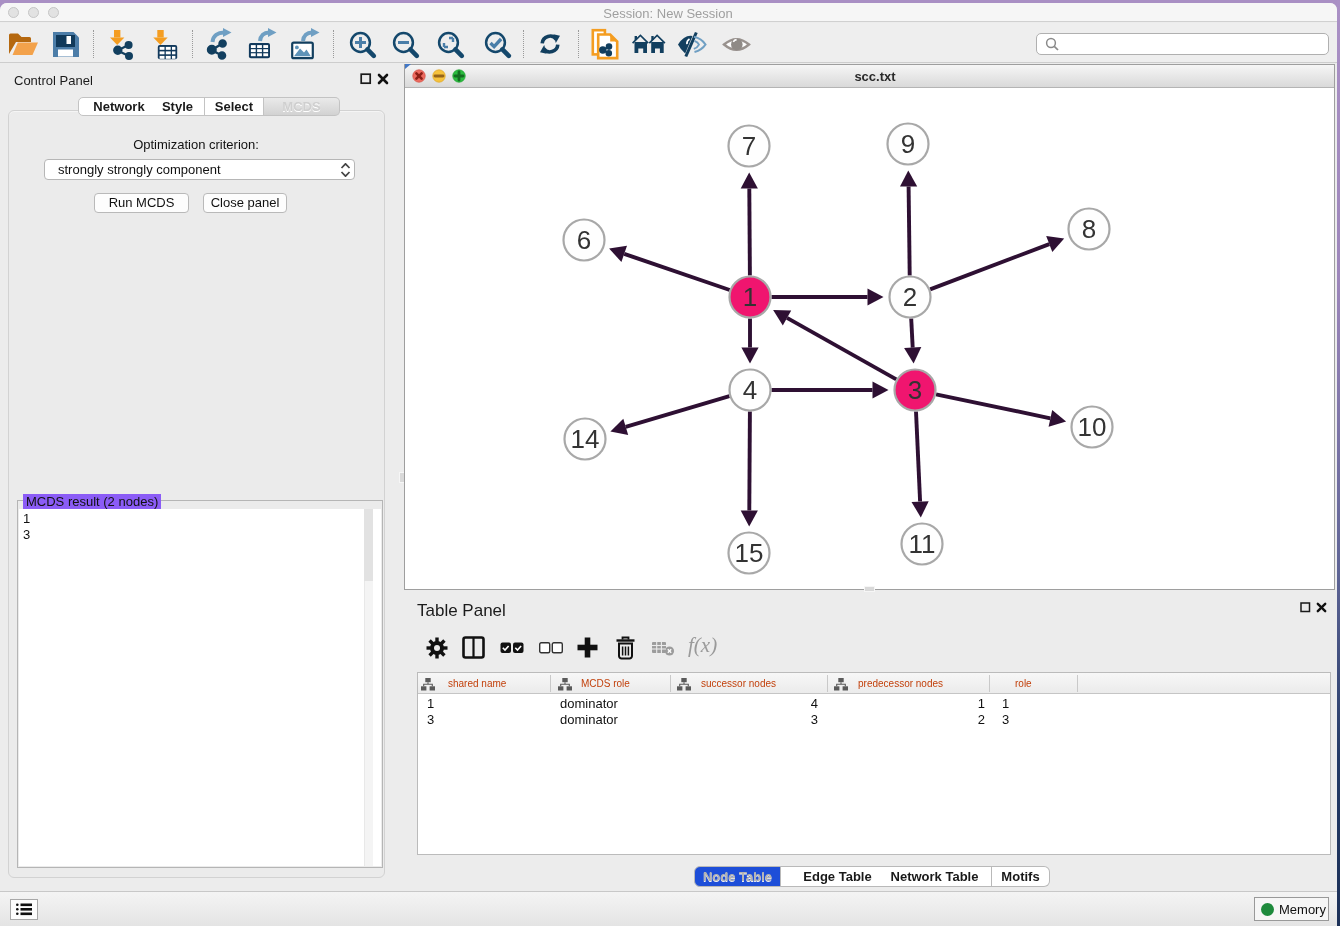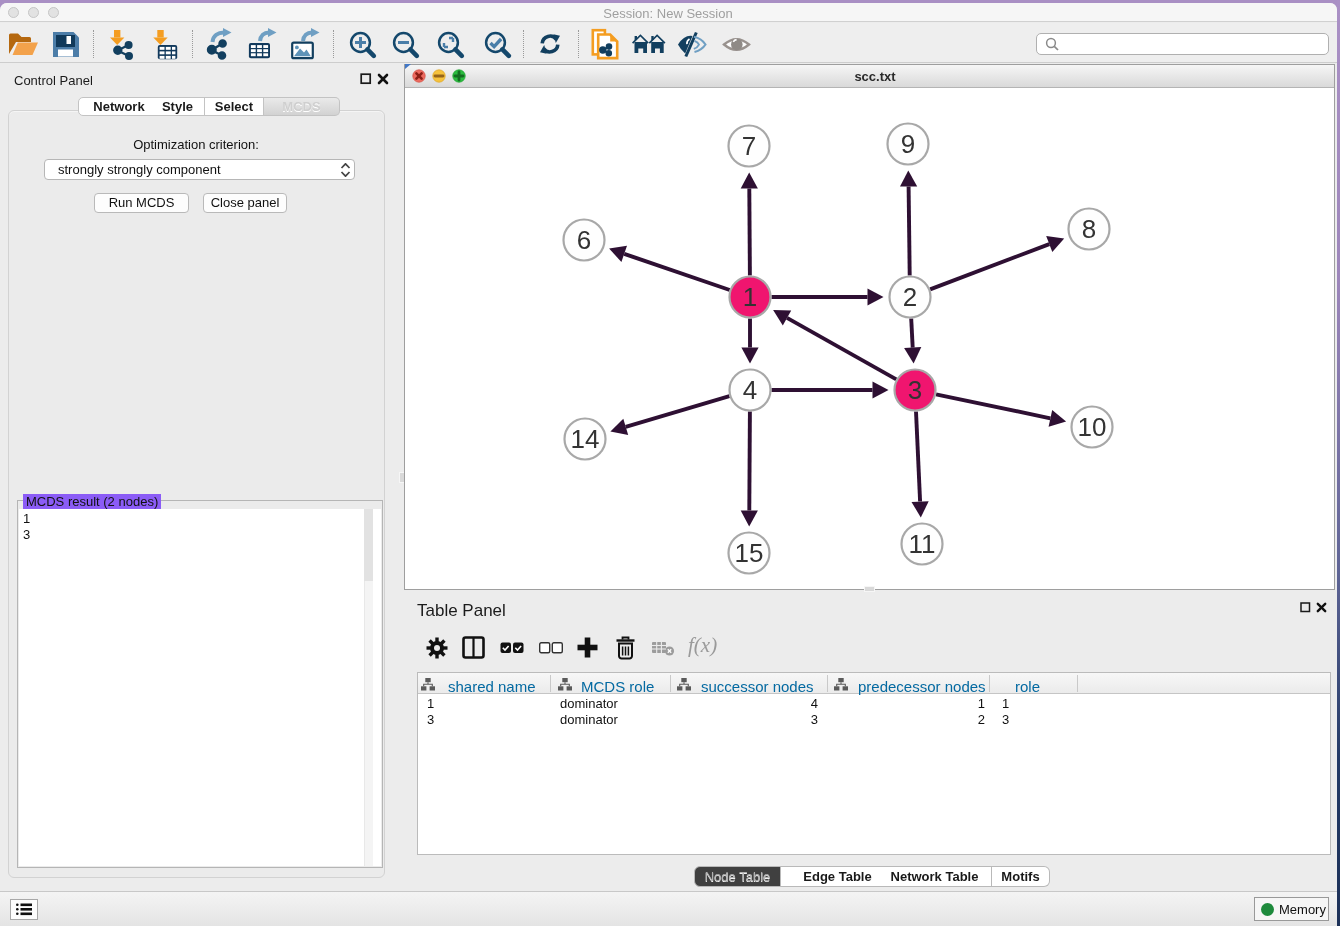--- a/index.html
+++ b/index.html
@@ -32,21 +32,21 @@
 #vsplith{left:398.5px;top:472px;width:6px;height:11px;background:#d9d9d9;border:1px solid #f6f6f6}
 #netf{left:404px;top:64px;width:931px;height:526px;border:1px solid #9e9e9e;background:#fff}
 #nettb{left:405px;top:65px;width:929px;height:23px;background:linear-gradient(#f6f6f6,#d9d9d9);border-bottom:1px solid #b4b4b4}
 #nettitle{left:405px;top:69px;width:940px;text-align:center;font-size:13px;font-weight:bold;color:#2a2a2a}
 #hsplith{left:864px;top:586px;width:11px;height:6px;background:#d9d9d9;border:1px solid #f6f6f6}
 #tpanel{left:404px;top:592px;width:932.5px;height:299px;background:#ececec}
 #tpHead{left:417px;top:601px;font-size:17px;color:#1b1b1b}
 #ttable{left:417px;top:672px;width:914px;height:183px;background:#fff;border:1px solid #bbb}
 #thead{left:418px;top:673px;width:912px;height:21px;background:linear-gradient(#f7f7f7,#ebebeb);border-bottom:1px solid #c5c5c5}
 .thsep{top:675px;width:0;height:17px;border-left:1px solid #c9c9c9}
-.th{top:678px;font-size:15px;color:#0369a1}
+.th{top:678px;font-size:10px;color:#c2410c}
 .td{font-size:13px;color:#111}
 .btab{top:866px;height:21px;background:#fff;border:1px solid #b9b9b9;font-size:13px;font-weight:bold;color:#191919;text-align:center;line-height:20px}
 #statusbar{left:0;top:891px;width:1336.5px;height:35px;background:linear-gradient(#f4f4f4,#e4e4e4);border-top:1px solid #c8c8c8}
 #listbtn{left:10px;top:899px;width:28px;height:21px;background:#fdfdfd;border:1px solid #a8a8a8}
 #membtn{left:1254px;top:897px;width:75px;height:24px;background:#f6f6f6;border:1px solid #999;font-size:13px;color:#111}
 </style></head><body>
 <div class="abs" id="wallTop"></div>
 <div class="abs" id="win"></div>
 <div class="abs" id="wallR"></div>
 <div class="abs" id="cornerBL"></div>
@@ -453,21 +453,21 @@
 <div class="abs td" style="left:427px;top:696px">1</div>
 <div class="abs td" style="left:560px;top:696px">dominator</div>
 <div class="abs td" style="left:730px;top:696px;width:88px;text-align:right">4</div>
 <div class="abs td" style="left:890px;top:696px;width:95px;text-align:right">1</div>
 <div class="abs td" style="left:1002px;top:696px">1</div>
 <div class="abs td" style="left:427px;top:712px">3</div>
 <div class="abs td" style="left:560px;top:712px">dominator</div>
 <div class="abs td" style="left:730px;top:712px;width:88px;text-align:right">3</div>
 <div class="abs td" style="left:890px;top:712px;width:95px;text-align:right">2</div>
 <div class="abs td" style="left:1002px;top:712px">3</div>
-<div class="abs btab" style="left:694px;width:87px;border-radius:6px 0 0 6px;background:#404040;color:#b2b2b2;font-weight:normal;text-shadow:0 1px 0 #f2f2f2">Node Table</div>
+<div class="abs btab" style="left:694px;width:87px;border-radius:6px 0 0 6px;background:#1d4ed8;color:#b2b2b2;font-weight:bold;text-shadow:0 1px 0 #f2f2f2">Node Table</div>
 <div class="abs btab" style="left:781px;width:114px;border-left:none">Edge Table</div>
 <div class="abs btab" style="left:878px;width:114px;border-left:none">Network Table</div>
 <div class="abs btab" style="left:992px;width:58px;border-left:none;border-radius:0 6px 6px 0">Motifs</div>
 
 <div class="abs" id="statusbar"></div>
 <div class="abs" id="listbtn"></div>
 <svg class="abs" style="left:16px;top:903px" width="16" height="13" viewBox="0 0 16 13">
 <g fill="#111">
 <rect x="4.5" y="0.5" width="11.5" height="2.6"></rect>
       <rect x="4.5" y="5" width="11.5" height="2.6"></rect>

